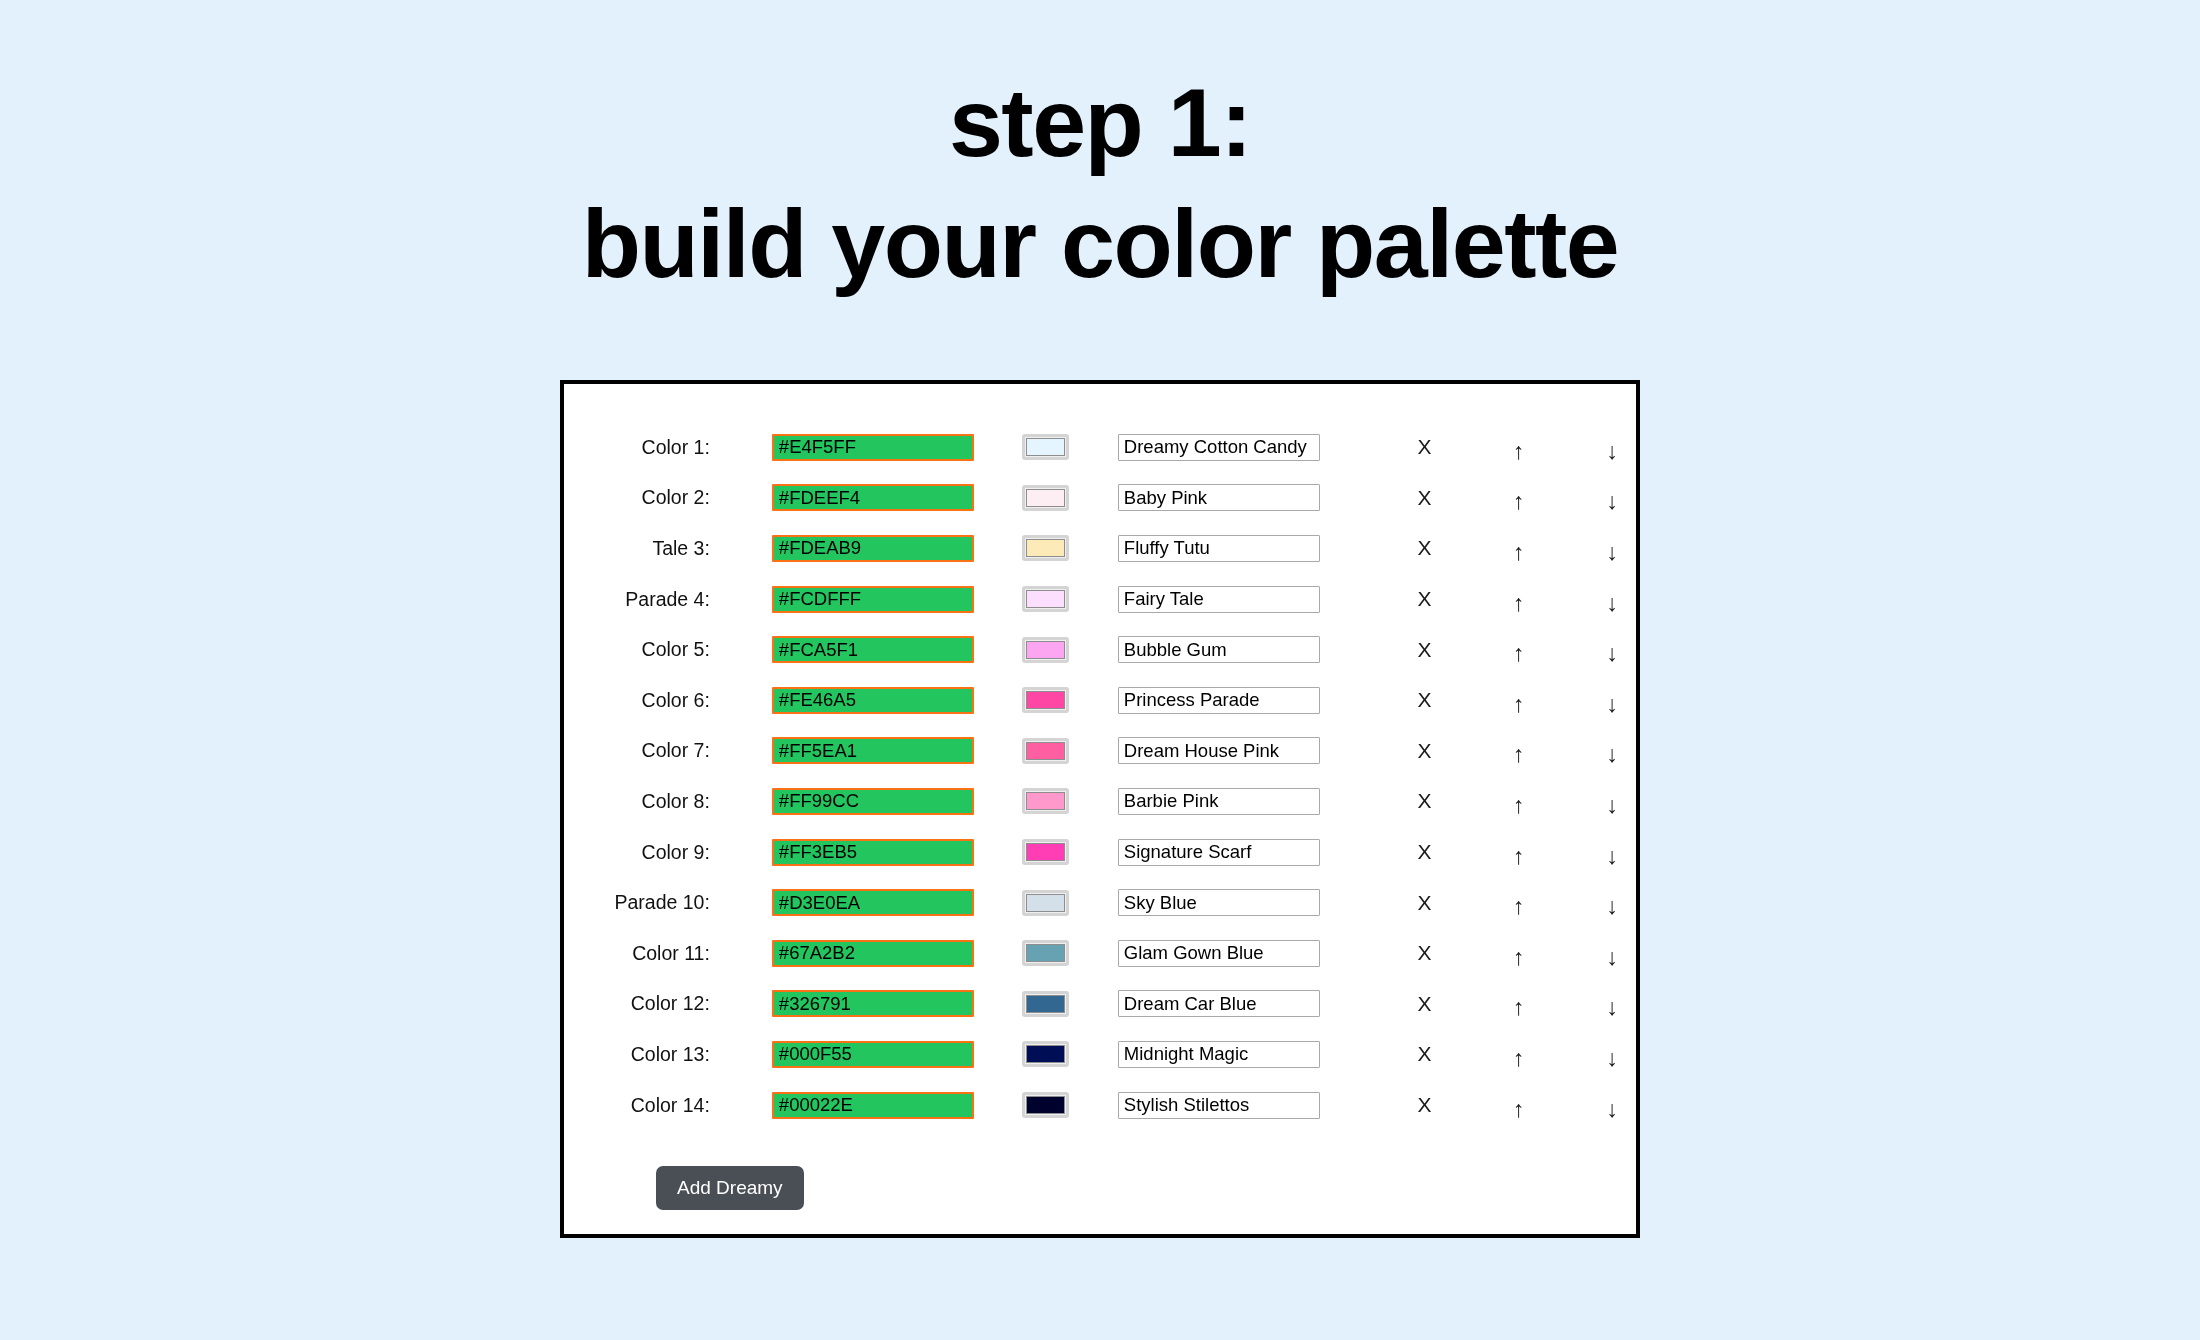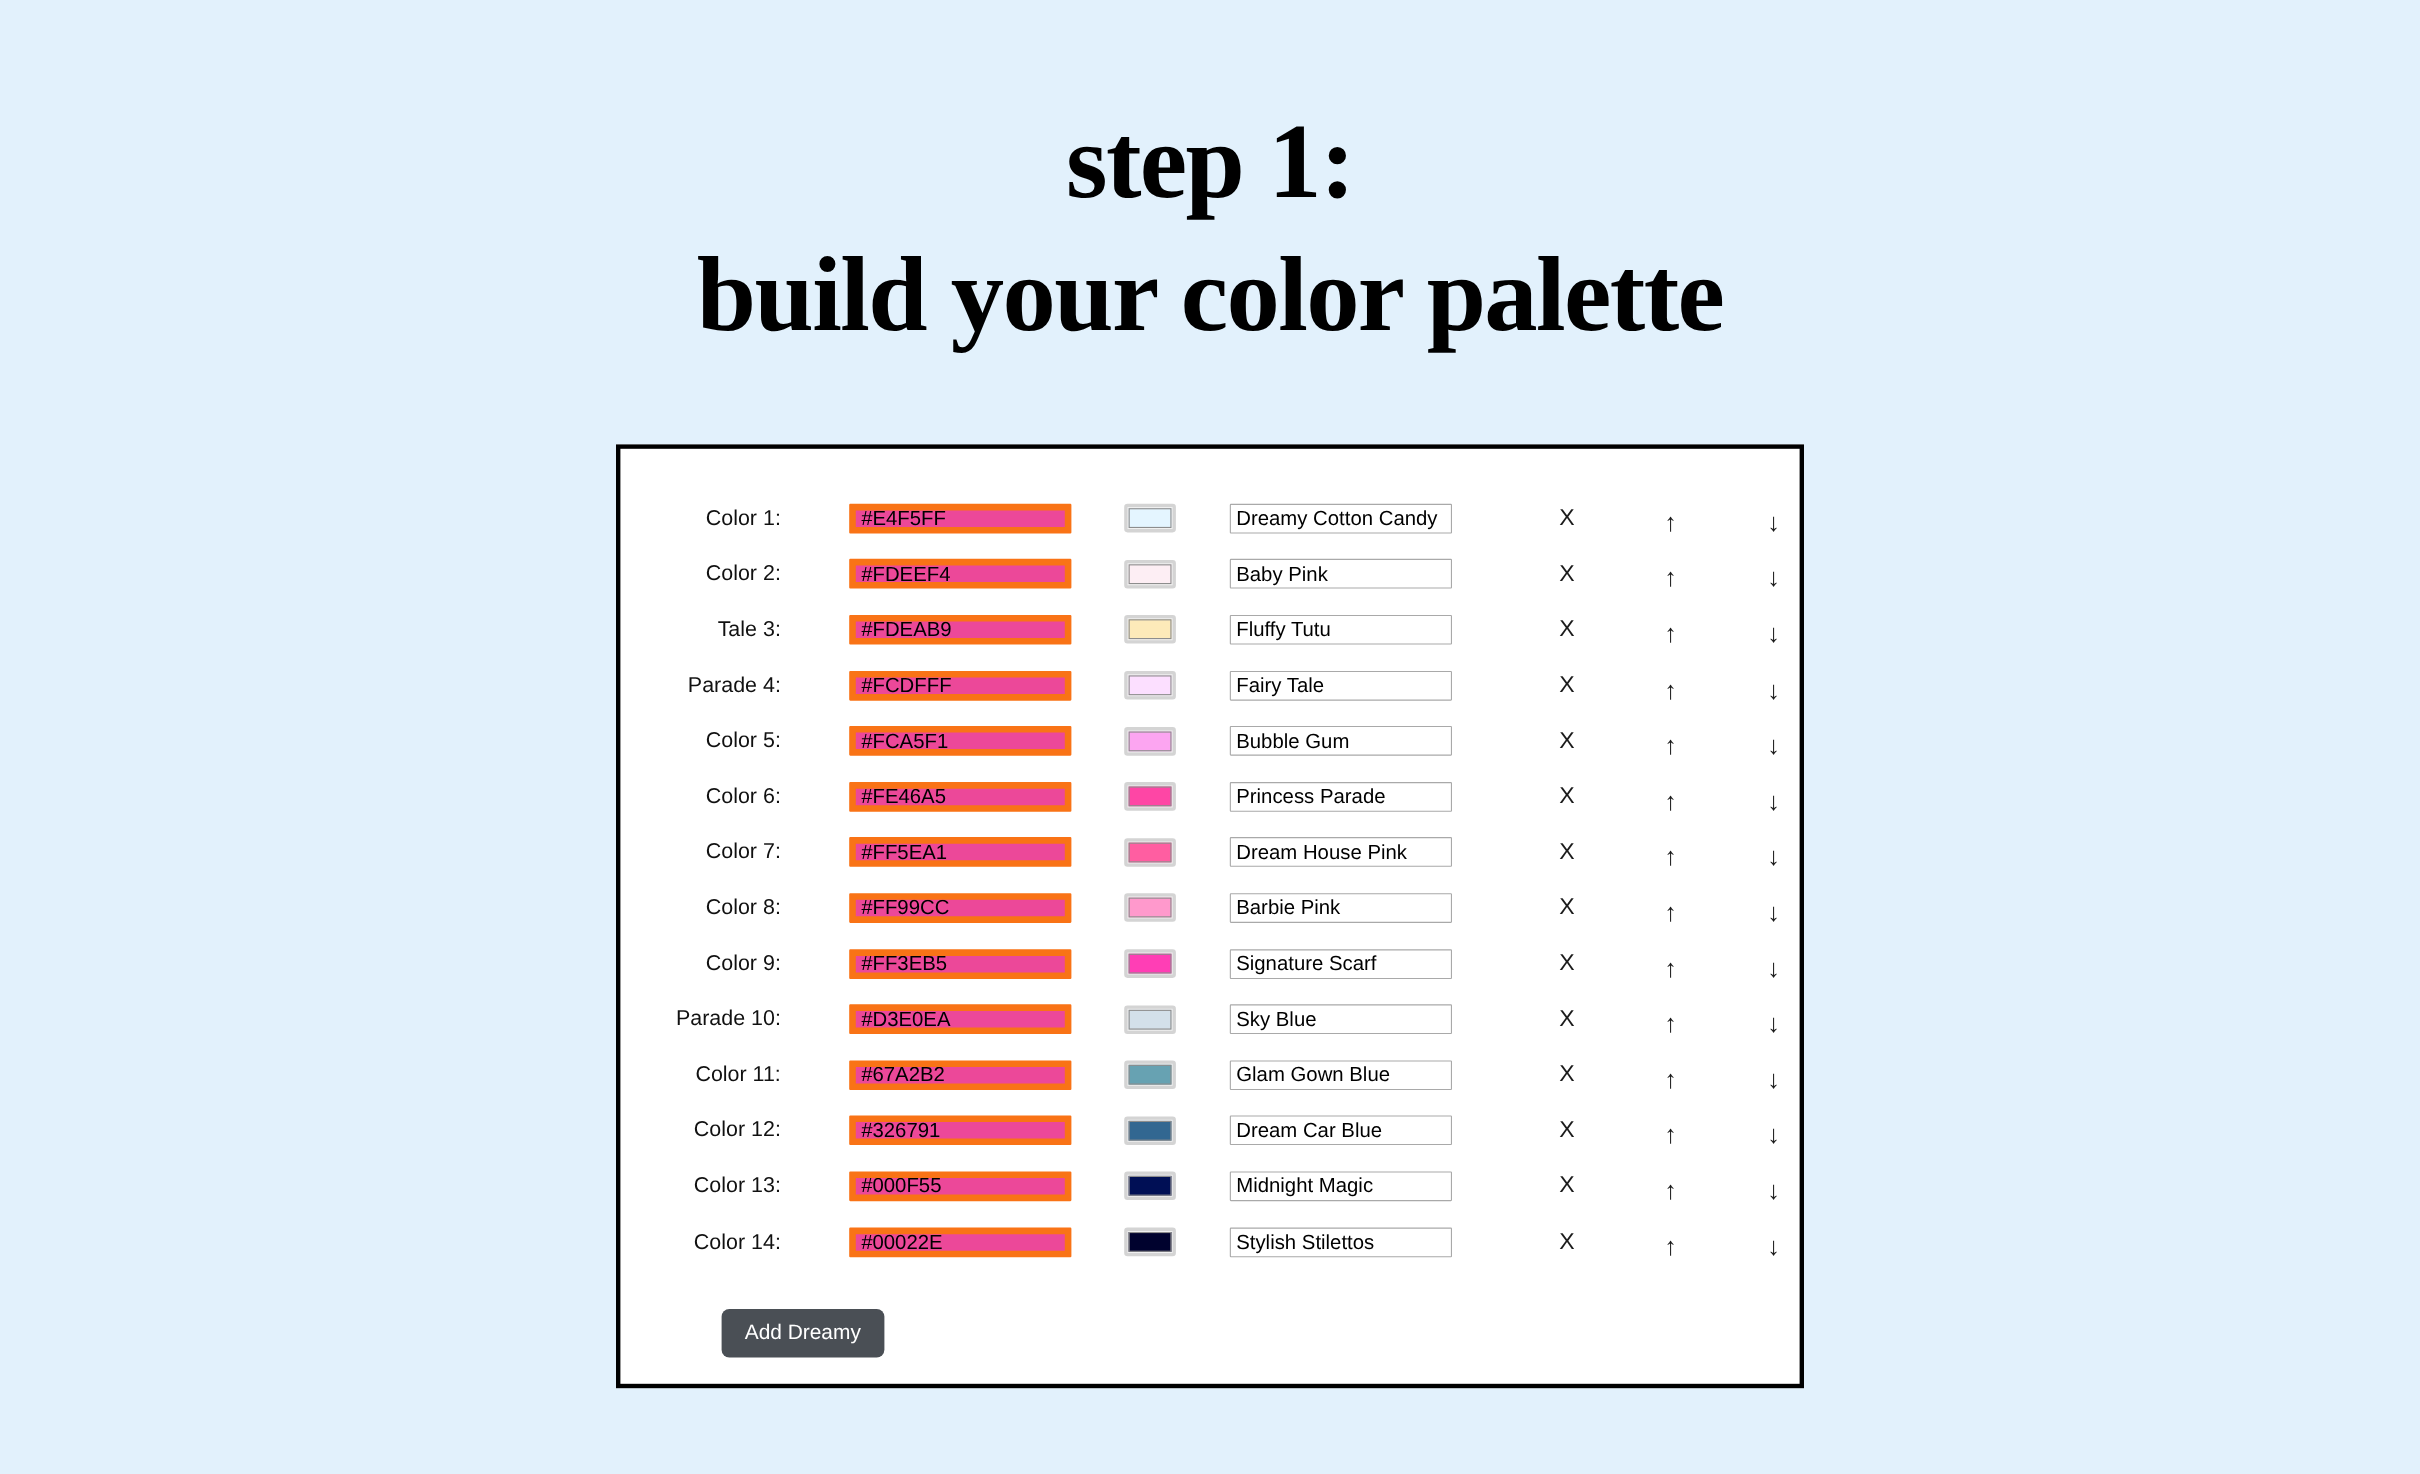--- a/index.html
+++ b/index.html
@@ -16,25 +16,24 @@
 
   
   .page-heading {
     text-align: center;
     padding-top: 74px;
     line-height: 1.0;
     color: #000000;
   }
   .page-heading .hl {
     display: block;
-    font-family: Liberation Serif, serif;
+    font-family: Liberation Sans, sans-serif;
     font-weight: 700;
     font-size: 97px;
     letter-spacing: -1.5px;
-    margin-top: 24px;
   }
   .page-heading .hl-1 { margin-bottom: 24px; }
 
   
   .panel-wrap {
     display: flex;
     justify-content: center;
     margin-top: 88px;
   }
   .palette-panel {
@@ -58,22 +57,22 @@
     padding-right: 18px;
     box-sizing: border-box;
     font-size: 19.5px;
     color: #111111;
     white-space: nowrap;
   }
   .hex-input {
     width: 202px;
     height: 27px;
     box-sizing: border-box;
-    border: 6px solid #f97316;
-    background: #ec4899;
+    border: 2px solid #f97316;
+    background: #22c55e;
     color: #000000;
     font-family: "Liberation Sans", sans-serif;
     font-size: 18.5px;
     padding: 0 5px;
     border-radius: 1px;
   }
   .swatch-slot {
     width: 66px;
     display: flex;
     justify-content: center;

